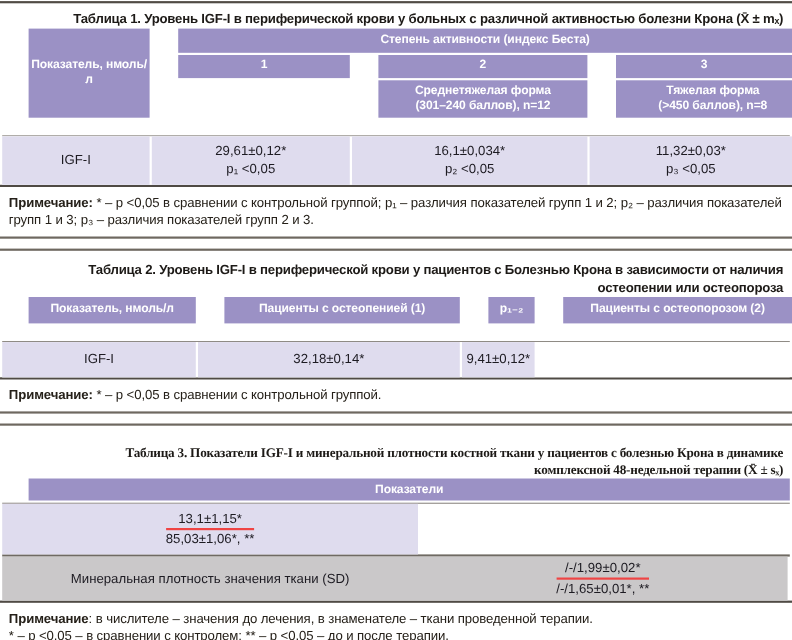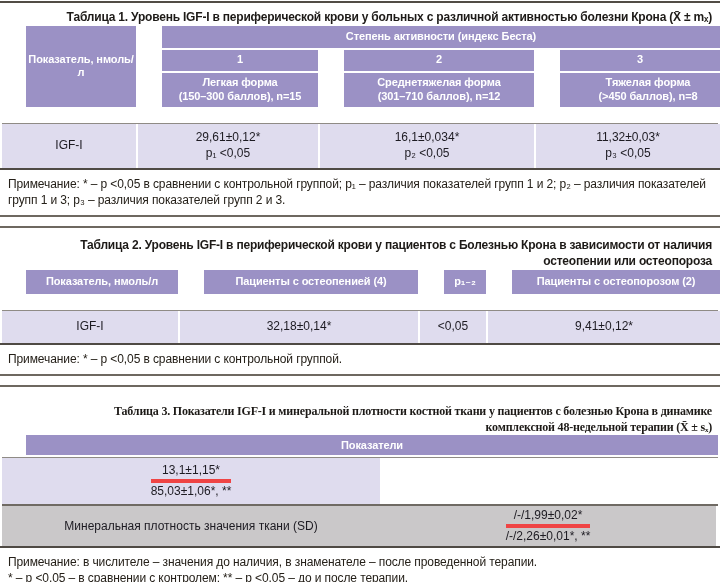--- a/index.html
+++ b/index.html
@@ -66,56 +66,52 @@
     display: flex; align-items: center; justify-content: center;
     text-align: center; font-size: 12px; line-height: 1.3; color: #1d1b22;
   }
   .t3-row1 { min-height: 46px; }
   .t3-row1 .cell { background: #dfdcee; }
   .t3-row2 { min-height: 40px; border-top: 2px solid #6f6a63; }
   .t3-row2 .cell { background: #cac8c9; }
   .t3-row1 .cell, .t3-row2 .cell { min-height: inherit; }
 
   .frac { display: inline-block; text-align: center; }
-  .frac .num { display: block; border-bottom: 4px solid #ef4444; padding: 0 3px 1px 3px; }
+  .frac .num { display: block; border-bottom: 2px solid #ef4444; padding: 0 3px 1px 3px; }
   .frac .den { display: block; padding-top: 1px; text-align: right; }
 
   .note {
     font-size: 12px; line-height: 1.34;
     padding: 6px 8px 4px 8px;
     color: #252019;
     letter-spacing: -0.1px;
   }
-  .note .b { font-weight: normal; }
+  .note .b { font-weight: bold; }
 
   .sep { padding: 0; }
   .sep .l1 { height: 2px; background: #6e6860; margin-top: 3px; }
   .sep .l2 { height: 2px; background: #6e6860; margin-top: 9px; margin-bottom: 3px; }
 </style>
 </head>
 <body>
 
 <div class="top-rule"></div>
 
 <div class="title single">Таблица 1. Уровень IGF-I в периферической крови у больных с различной активностью болезни Крона  (X̄ ± mₓ)</div>
 
 <div class="tbl">
   <div class="t1-head">
     <div class="hcell t1-left">Показатель, нмоль/л</div>
     <div class="hcell t1-group">Степень активности (индекс Беста)</div>
     <div class="hcell t1-n1">1</div>
     <div class="hcell t1-n2">2</div>
     <div class="hcell t1-n3">3</div>
-    <div class="hcell t1-f1">
-      <div>Легкая форма</div>
-      <div>(150–300 баллов), n=15</div>
-    </div>
     <div class="hcell t1-f2">
       <div>Среднетяжелая форма</div>
-      <div>(301–710 баллов), n=12</div>
+      <div>(301–240 баллов), n=12</div>
     </div>
     <div class="hcell t1-f3">
       <div>Тяжелая форма</div>
       <div>(&gt;450 баллов), n=8</div>
     </div>
   </div>
   <div class="data-strip">
     <div class="t1-data">
       <div class="dcell">IGF-I</div>
       <div class="dcell">
@@ -144,29 +140,28 @@
 </div>
 
 <div class="title">
   <div>Таблица 2. Уровень IGF-I в периферической крови у пациентов с Болезнью Крона в зависимости от наличия</div>
   <div>остеопении или остеопороза</div>
 </div>
 
 <div class="tbl">
   <div class="t2-head">
     <div class="hcell">Показатель, нмоль/л</div>
-    <div class="hcell">Пациенты с остеопенией (4)</div>
+    <div class="hcell">Пациенты с остеопенией (1)</div>
     <div class="hcell">p₁₋₂</div>
     <div class="hcell">Пациенты с остеопорозом (2)</div>
   </div>
   <div class="data-strip">
     <div class="t2-data">
       <div class="dcell">IGF-I</div>
       <div class="dcell">32,18±0,14*</div>
-      <div class="dcell">&lt;0,05</div>
       <div class="dcell">9,41±0,12*</div>
     </div>
   </div>
 </div>
 
 <div class="note">
   <span class="b">Примечание:</span><span> * – р &lt;0,05 в сравнении с контрольной группой.</span>
 </div>
 
 <div class="sep">
@@ -190,25 +185,25 @@
           <span class="num">13,1±1,15*</span>
           <span class="den">85,03±1,06*, **</span>
         </span>
       </div>
     </div>
     <div class="t3-row t3-row2">
       <div class="cell">Минеральная плотность значения ткани (SD)</div>
       <div class="cell">
         <span class="frac">
           <span class="num">/-/1,99±0,02*</span>
-          <span class="den">/-/2,26±0,01*, **</span>
+          <span class="den">/-/1,65±0,01*, **</span>
         </span>
       </div>
     </div>
   </div>
 </div>
 
 <div class="note">
   <div>
-    <span class="b">Примечание</span><span>: в числителе – значения до наличия, в знаменателе – после проведенной терапии.</span>
+    <span class="b">Примечание</span><span>: в числителе – значения до лечения, в знаменателе – ткани проведенной терапии.</span>
   </div>
   <div>* – р &lt;0,05 – в сравнении с контролем; ** – р &lt;0,05 – до и после терапии.</div>
 </div>
 
 </body></html>

